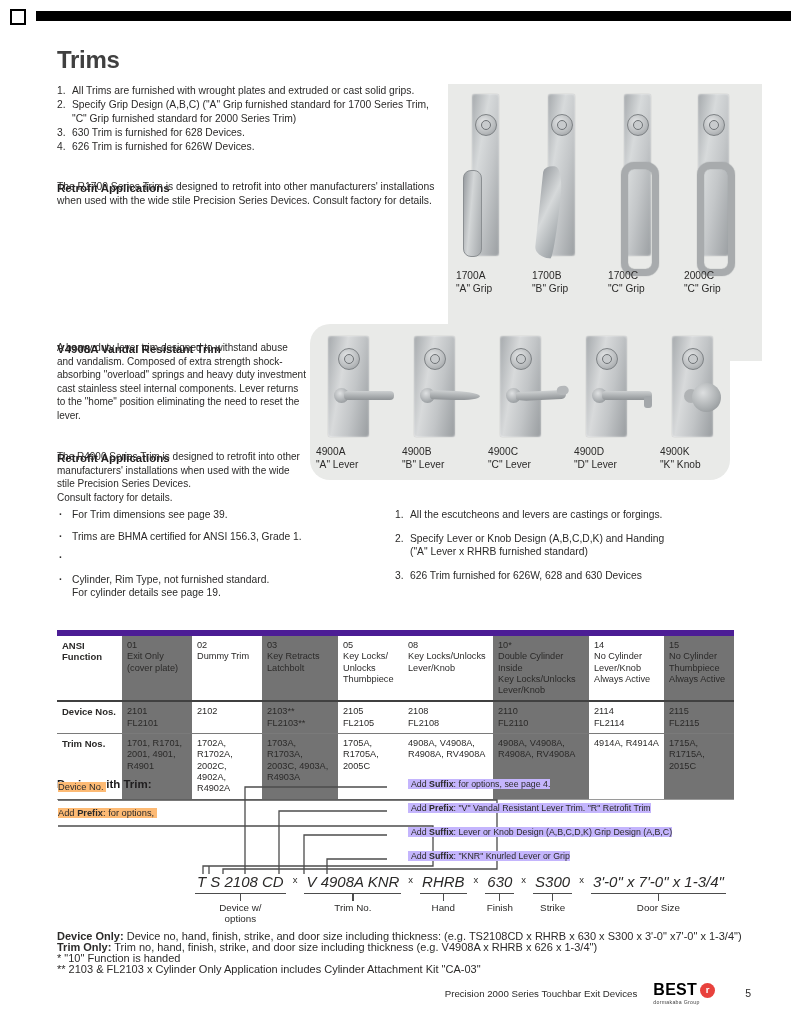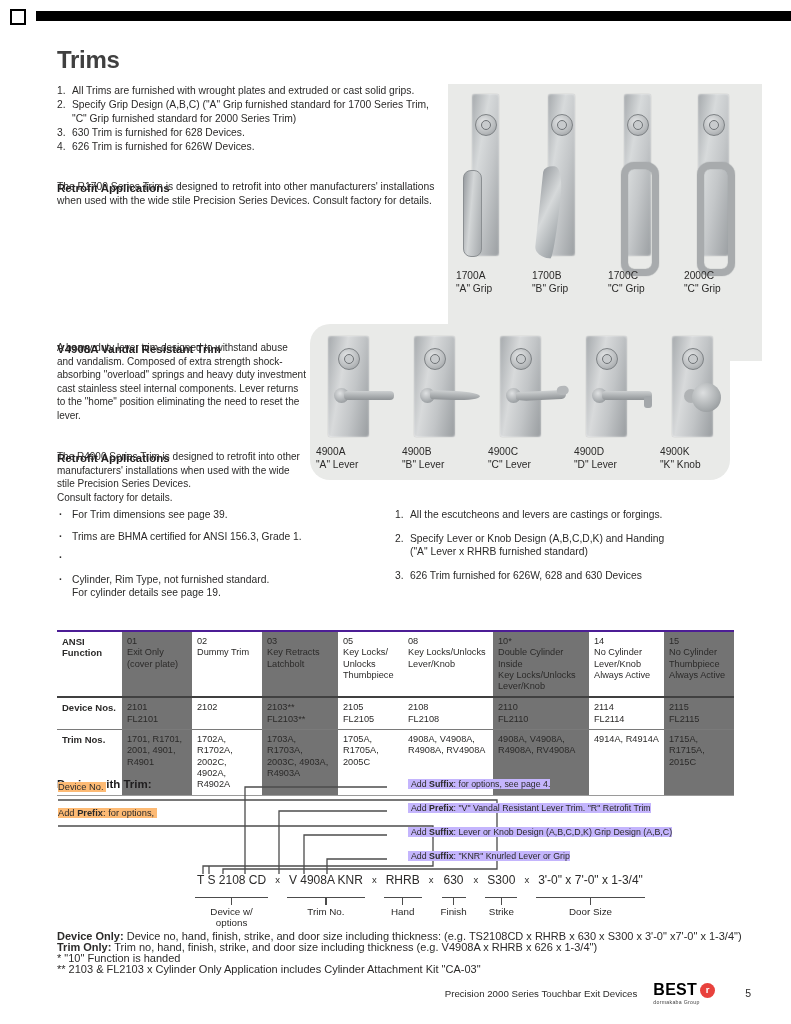--- a/index.html
+++ b/index.html
@@ -56,37 +56,37 @@
   .armC{border-radius:4px 8px 8px 50%;transform:rotate(-3deg);}
   .armC::after{content:"";position:absolute;right:-3px;top:-4px;width:12px;height:9px;border-radius:5px;background:#b5b8ba;}
   .armD::after{content:"";position:absolute;right:0;top:5px;width:8px;height:12px;border-radius:3px;background:#a3a7aa;}
   .knob{position:absolute;left:32px;top:47px;width:29px;height:29px;border-radius:50%;
         background:radial-gradient(circle at 38% 34%,#dddfe0,#a8acae 62%,#84888b);}
   .collar{position:absolute;left:24px;top:53px;width:14px;height:14px;border-radius:50%;background:#b0b3b5;}
   .llabel{position:absolute;left:0;top:110px;font-size:10.2px;line-height:12.8px;}
 
   
   .spec{position:absolute;left:57px;top:630px;width:677px;border-collapse:collapse;table-layout:fixed;
-        font-size:9.2px;line-height:11.3px;border-top:2px solid #4c1d95;}
+        font-size:9.2px;line-height:11.3px;border-top:6px solid #4c1d95;}
   .spec th,.spec td{text-align:left;vertical-align:top;padding:4px 5px;font-weight:normal;white-space:pre-line;}
   .spec .lab{font-weight:bold;font-size:9.5px;}
   .spec tr.hrow th{border-bottom:2.5px solid #404040;}
   .spec tr.drow td,.spec tr.drow th{border-bottom:1.5px solid #7a7a7a;}
   .spec tr.trow td,.spec tr.trow th{border-bottom:1px solid #9a9a9a;}
   .spec .gcol{background:#737373;}
 
   
   .dg-head{position:absolute;left:57px;top:762px;}
   .diagram{position:absolute;left:57px;top:776px;width:677px;height:152px;}
   .diagram svg{position:absolute;left:0;top:0;}
   .dg-lab{position:absolute;font-size:9.3px;white-space:nowrap;background:#fdba74;padding-right:3px;}
   .dg-rlab{position:absolute;left:334px;font-size:8.8px;white-space:nowrap;background:#c4b5fd;padding-left:3px;margin-left:17px;}
   .code-row{position:absolute;left:138px;top:97px;display:flex;align-items:flex-start;gap:7px;}
   .seg{display:flex;flex-direction:column;align-items:center;}
-  .seg .code{font-size:12px;white-space:nowrap;padding:0 2px 10px;border-bottom:1.2px solid #4c4c4c;}
+  .seg .code{font-size:15px;white-space:nowrap;padding:0 2px 3px;border-bottom:1.2px solid #4c4c4c;font-style:italic;}
   .seg .tick{width:1.3px;height:7px;background:#4c4c4c;}
   .seg .slab{font-size:9.8px;line-height:11px;text-align:center;margin-top:1px;}
   .sep{font-size:9.5px;padding-top:1px;}
 
   
   .footnotes{position:absolute;left:57px;top:931px;width:690px;font-size:11px;line-height:10.9px;}
   .footer{position:absolute;left:300px;top:982px;right:40px;display:flex;justify-content:flex-end;align-items:center;gap:16px;}
   .footer-txt{font-size:9.7px;}
   .logo{display:flex;flex-direction:column;align-items:flex-start;line-height:1;}
   .logo-row{display:flex;align-items:center;gap:3px;}

